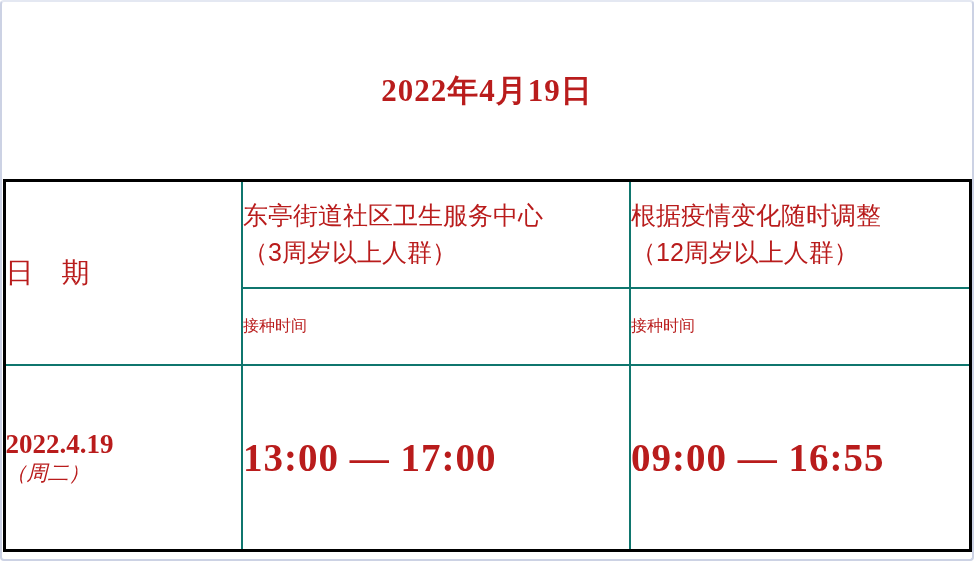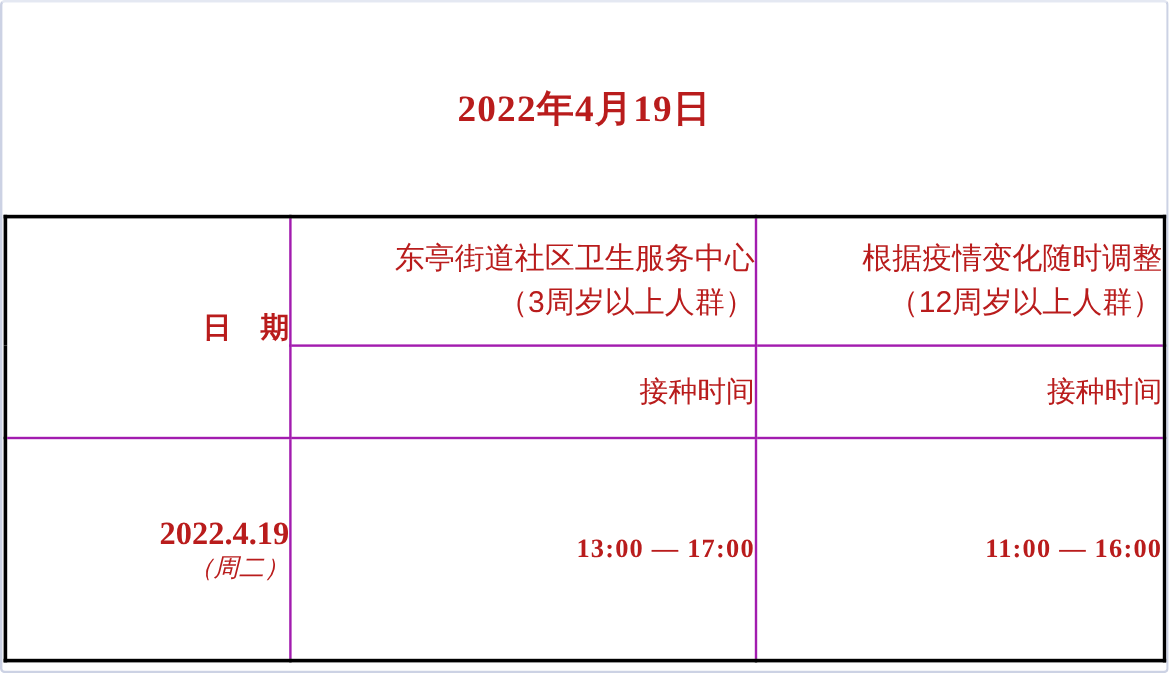--- a/index.html
+++ b/index.html
@@ -50,60 +50,59 @@
   }
   
   table.schedule {
     border-collapse: collapse;
     table-layout: fixed;
     width: 966px;
     margin: 0 auto;
     border: 3px solid #000000;
   }
   table.schedule td {
-    border: 2px solid #a21caf;
-    text-align: right;
+    border: 2px solid #0f766e;
+    text-align: left;
     vertical-align: middle;
     padding: 0;
   }
   col.c1 { width: 238px; }
   col.c2 { width: 388px; }
   col.c3 { width: 340px; }
   tr.row-site   { height: 107px; }
   tr.row-sub    { height: 77px;  }
   tr.row-data   { height: 186px; }
   .cell-date-header {
     font-family: "Liberation Sans", sans-serif;
-    font-size: 24px;
-    font-weight: 700;
+    font-size: 28px;
+    font-weight: 400;
   }
   .site-name, .site-eligibility {
     font-family: "Liberation Sans", sans-serif;
     font-size: 25px;
     line-height: 37px;
     font-weight: 500;
   }
   .cell-sub {
     font-family: Liberation Sans, sans-serif;
-    font-size: 24px;
+    font-size: 16px;
     font-weight: 500;
   }
   .day-date {
     font-size: 27px;
     font-weight: bold;
     line-height: 32px;
-    padding-left: 47px;
   }
   .day-week {
     font-size: 21px;
     line-height: 27px;
     font-style: italic;
   }
   .cell-time {
-    font-size: 22px;
+    font-size: 39px;
     font-weight: bold;
     letter-spacing: 1px;
   }
 </style>
 </head>
 <body>
 
 <div class="page">
 
   <header class="title-block">
@@ -131,18 +130,18 @@
       <tr class="row-sub">
         <td class="cell-sub">接种时间</td>
         <td class="cell-sub">接种时间</td>
       </tr>
       <tr class="row-data">
         <td>
           <div class="day-date">2022.4.19</div>
           <div class="day-week">（周二）</div>
         </td>
         <td class="cell-time">13:00 — 17:00</td>
-        <td class="cell-time">11:00 — 16:00</td>
+        <td class="cell-time">09:00 — 16:55</td>
       </tr>
     </tbody>
   </table>
 
 </div>
 
 </body></html>

